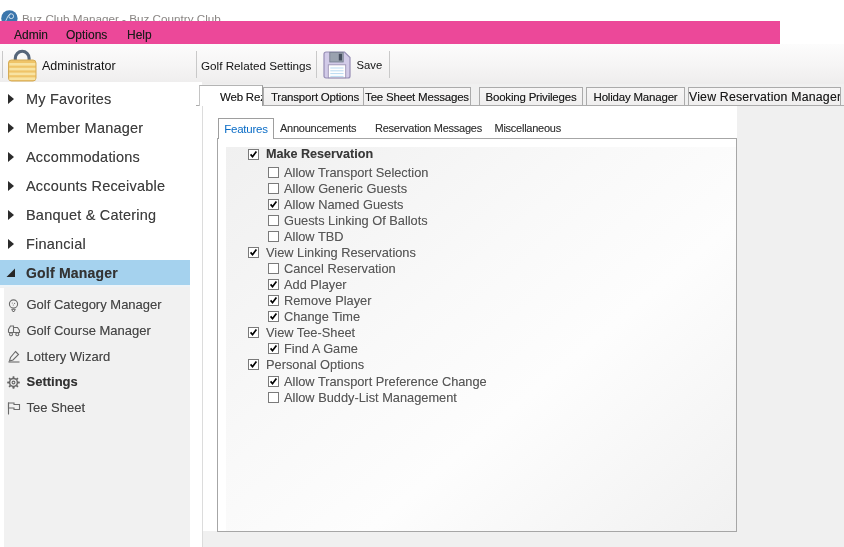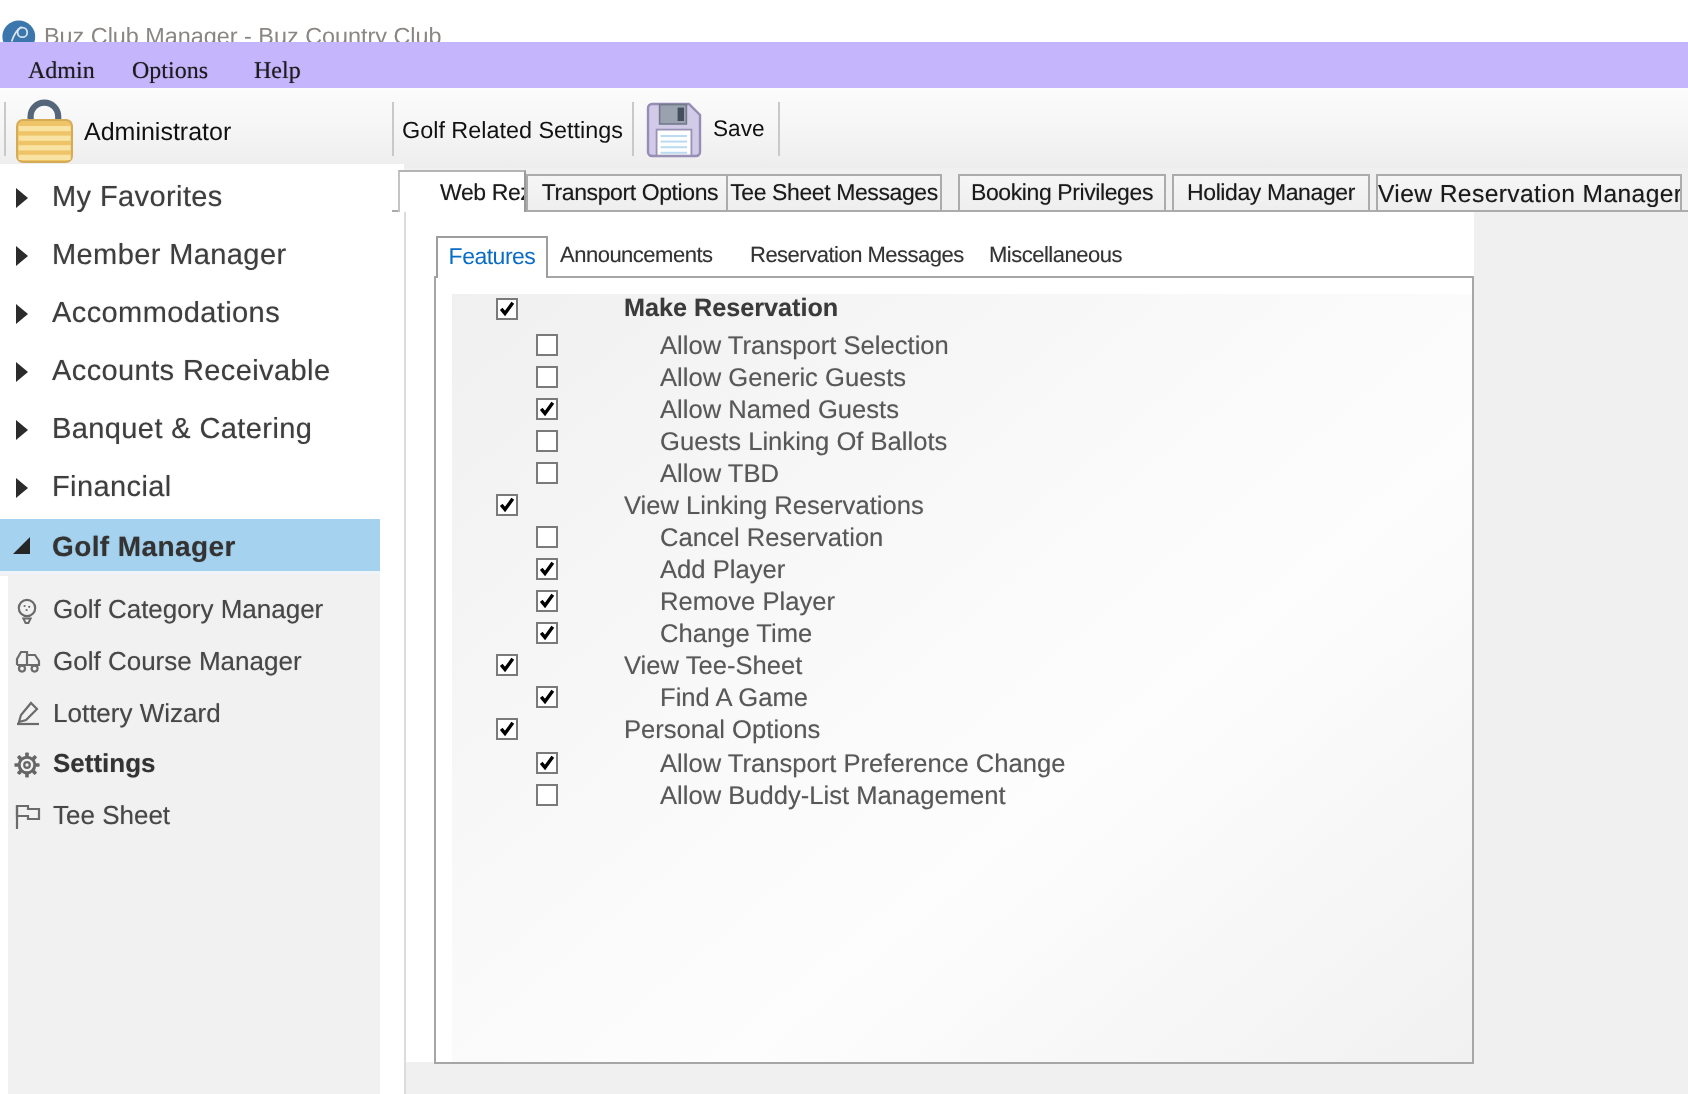--- a/index.html
+++ b/index.html
@@ -3,21 +3,21 @@
 <meta charset="utf-8">
 <style>
   html,body{margin:0;padding:0;}
   body{width:844px;height:547px;overflow:hidden;position:relative;
        font-family:"Liberation Sans", sans-serif;background:#fff;}
   .abs{position:absolute;}
   
   #titlebar{left:0;top:8px;width:832px;height:21px;background:#fff;}
   #titletext{left:22px;top:3.5px;font-size:11.7px;color:#8a8684;}
   
-  #menubar{left:0;top:21px;width:844px;height:23px;background:#c4b5fd;font-family:Liberation Serif, serif;}
+  #menubar{left:0;top:21px;width:780px;height:23px;background:#ec4899;}
   .menuitem{position:absolute;top:6.5px;font-size:12px;color:#1b1b1b;text-shadow:0 0 0.5px rgba(27,27,27,0.5);}
   
   #toolbar{left:0;top:44px;width:844px;height:38px;
     background:linear-gradient(to bottom,#fcfcfc,#f6f5f5 55%,#efeeee);}
   .tbsep{position:absolute;top:7px;height:27px;width:1px;background:#c9c9c9;}
   .tbtext{position:absolute;font-size:12.5px;color:#111;}
   
   #sidebar{left:0;top:82px;width:190px;height:465px;background:#fff;}
   .navrow{position:absolute;left:0;width:190px;height:29px;border-bottom:1px solid #ebebeb;background:#fff;}
   .navrow .arr{position:absolute;left:8px;top:10px;width:0;height:0;
@@ -47,21 +47,21 @@
         text-align:center;line-height:20px;letter-spacing:-0.25px;z-index:6;}
   .itablbl{position:absolute;top:122px;font-size:11px;letter-spacing:-0.25px;color:#333;white-space:nowrap;text-shadow:0 0 0.4px rgba(51,51,51,0.4);}
   
   #page{left:217px;top:138px;width:520px;height:394px;box-sizing:border-box;
         border:1px solid #a6a6a6;background:#fff;}
   #panel{left:226px;top:147px;width:510px;height:384px;
          background:linear-gradient(140deg,#f0f0f0,#f9f9f9 40%,#fdfdfd 62%,#f1f1f1);}
   
   .cbrow{position:absolute;height:13px;}
   .cbx{position:absolute;left:0;top:0px;width:9px;height:9px;background:#fff;border:1px solid #7a7a7a;}
-  .cbrow .t{position:absolute;left:18.5px;top:-2px;font-size:12.8px;color:#585858;white-space:nowrap;text-shadow:0 0 0.4px rgba(88,88,88,0.45);margin-left:46px;}
+  .cbrow .t{position:absolute;left:18.5px;top:-2px;font-size:12.8px;color:#585858;white-space:nowrap;text-shadow:0 0 0.4px rgba(88,88,88,0.45);}
   .cbrow.sub .t{left:16.5px;}
   .cbrow.b .t{font-weight:bold;color:#3a3a3a;font-size:12.6px;}
   .ck{position:absolute;left:0px;top:0px;}
 </style>
 </head>
 <body>
 <div class="abs" id="titlebar">
   <svg class="abs" style="left:1px;top:2px" width="17" height="17" viewBox="0 0 17 17">
     <circle cx="8.4" cy="8.4" r="8.2" fill="#3b76ac"></circle>
     <path d="M4.8 10.8 Q6.5 5.5 9.8 3.4" stroke="#d8e4ef" stroke-width="0.9" fill="none"></path>

